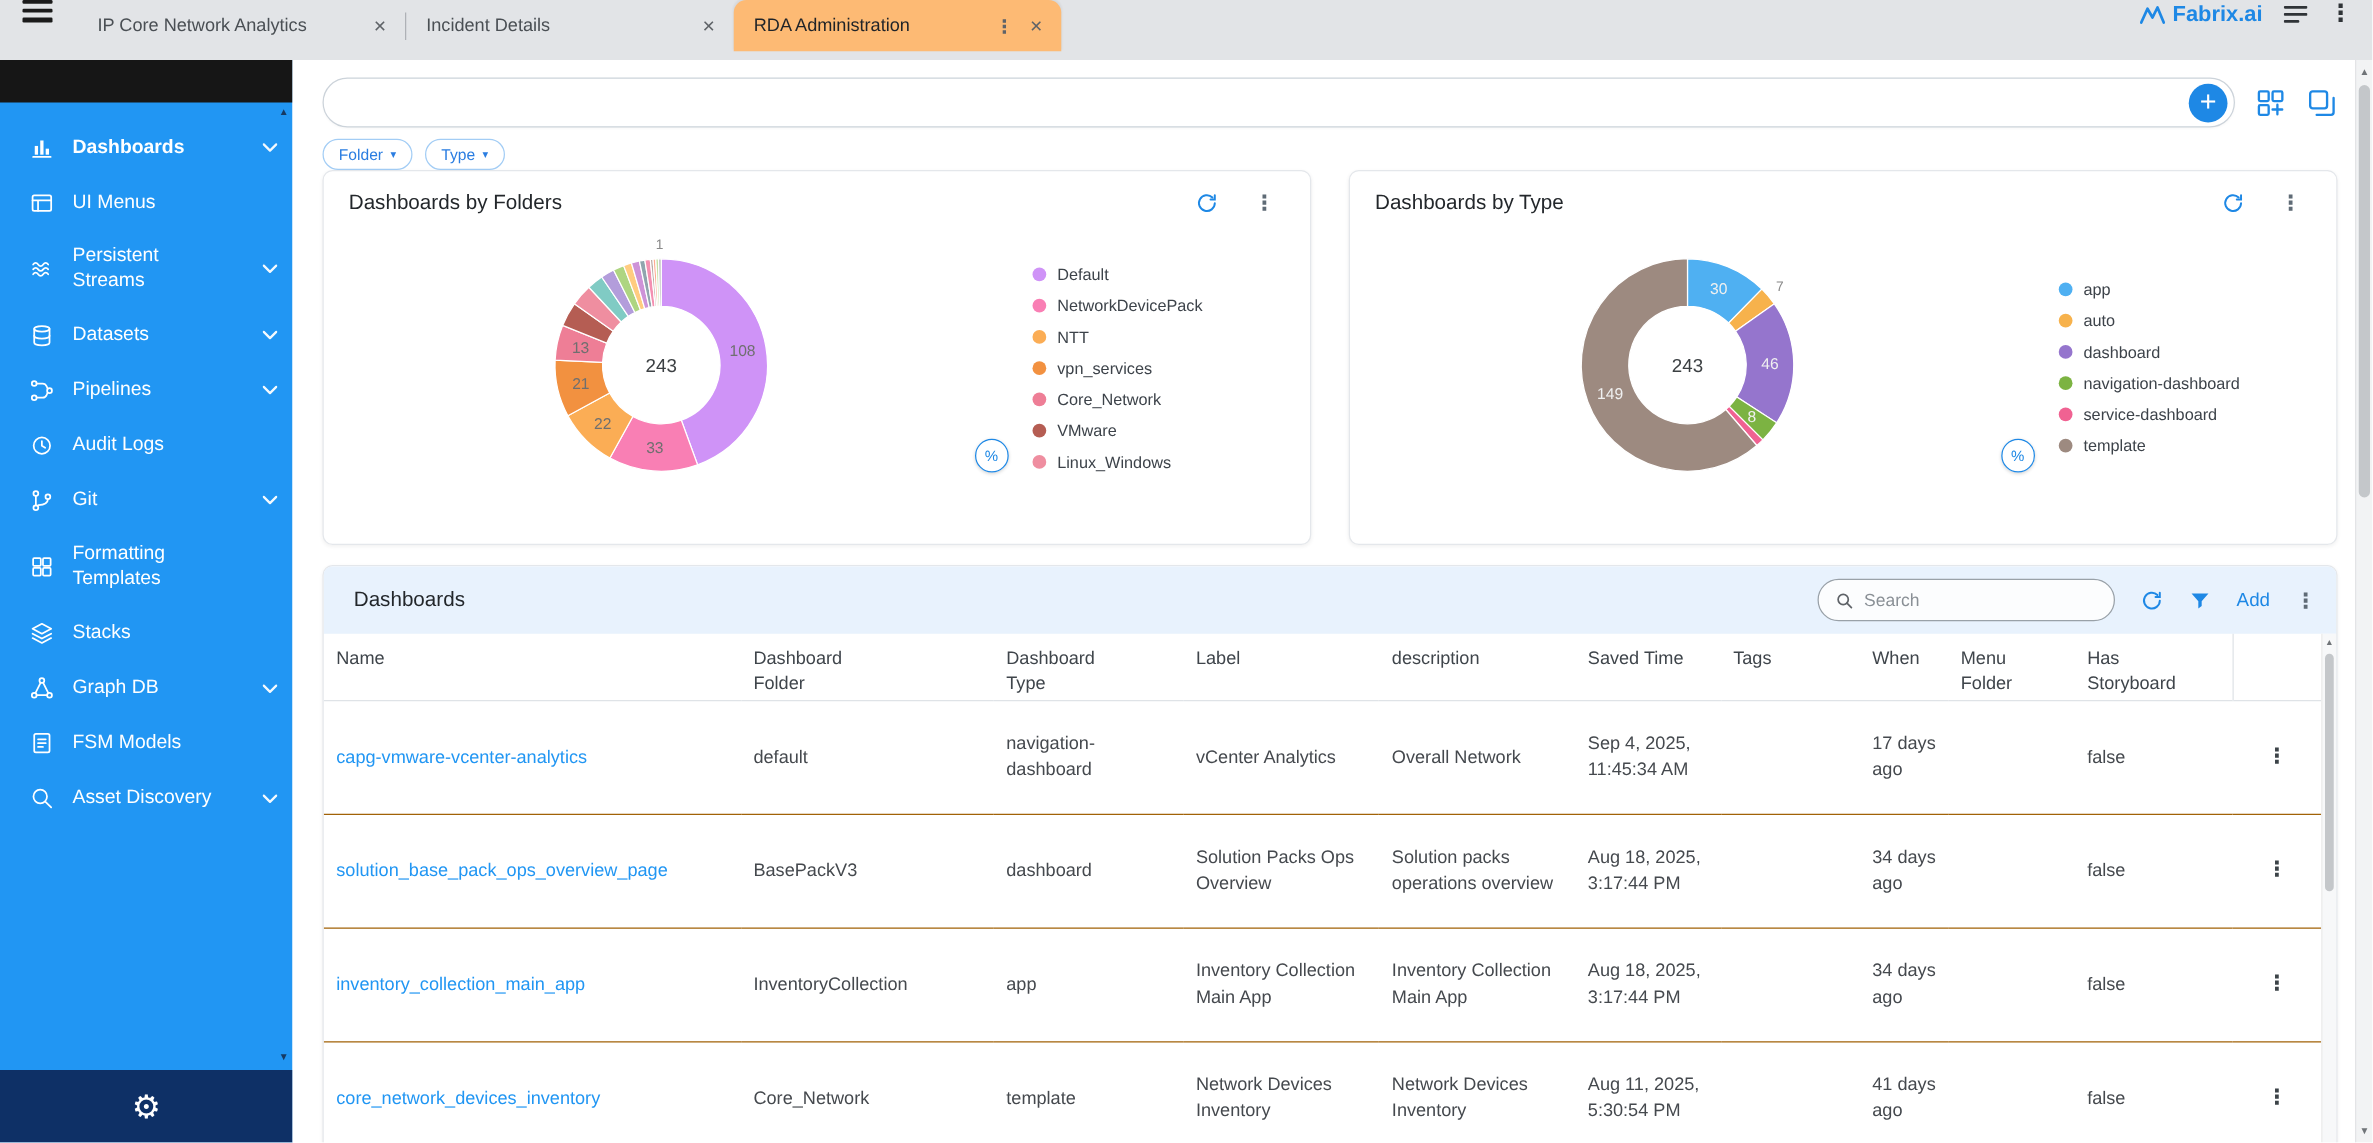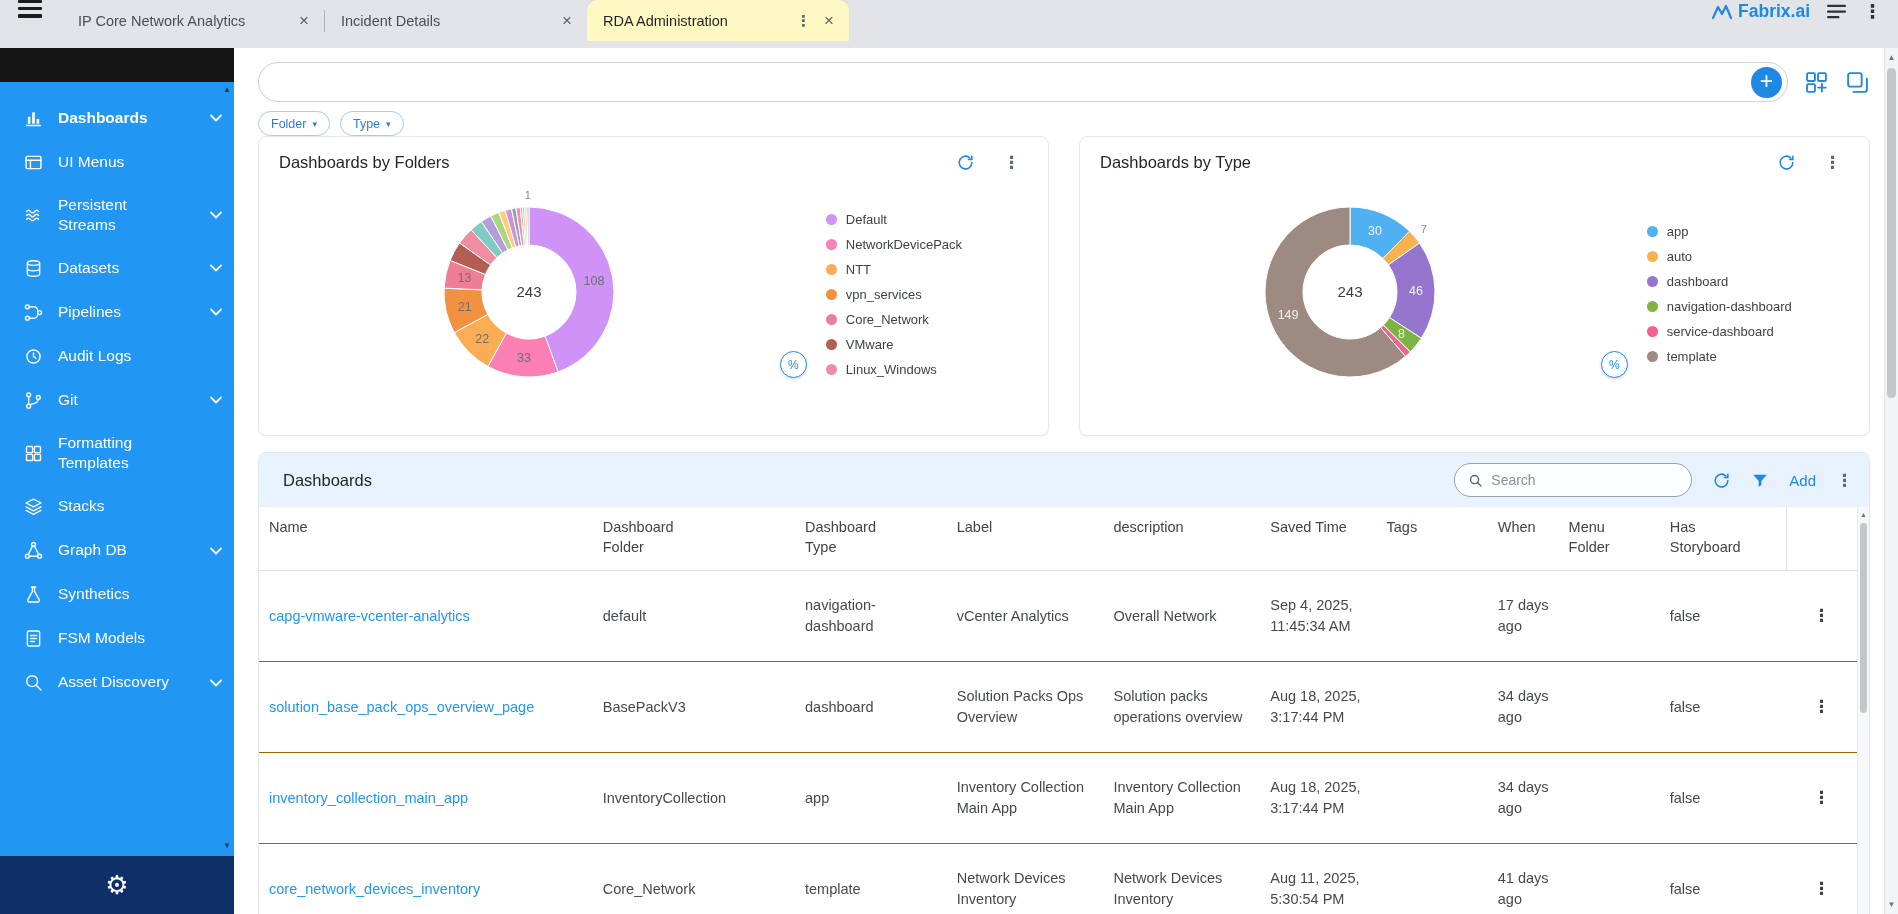--- a/index.html
+++ b/index.html
@@ -7,21 +7,21 @@
     font-family:"Liberation Sans","DejaVu Sans",sans-serif; }
   .app { width:1898px; height:914px; overflow:hidden; position:relative; display:flex; flex-direction:column; }
 
   
   .topbar { height:48px; background:#e2e4e7; display:flex; align-items:flex-start; flex-shrink:0; }
   .hamburger { width:54px; display:flex; flex-direction:column; justify-content:center; gap:4px; padding-left:18px; cursor:pointer; }
   .hamburger span { width:24px; height:3.2px; background:#1b1b1b; border-radius:1px; }
   .tabs { display:flex; align-items:flex-end; margin-left:8px; }
   .tab { width:262px; height:41px; display:flex; align-items:center; gap:8px; padding:0 10px 0 16px;
     font-size:14.5px; color:#4a4f54; border-radius:10px 10px 0 0; cursor:pointer; }
-  .tab.active { background:#fef9c3; color:#1f2328; box-shadow:0 -1px 2px rgba(0,0,0,.06); }
+  .tab.active { background:#fdba74; color:#1f2328; box-shadow:0 -1px 2px rgba(0,0,0,.06); }
   .tab-label { flex:1; white-space:nowrap; overflow:hidden; text-overflow:ellipsis; }
   .tab .tclose { font-size:17px; color:#5f6368; padding:0 5px; line-height:1; }
   .tab .tkebab { font-size:15px; color:#5f6368; font-weight:700; }
   .tab-divider { width:1px; height:22px; background:#aeb1b6; align-self:center; }
   .topbar-right { margin-left:auto; display:flex; align-items:center; gap:17px; padding-right:16px; }
   .brand { display:flex; align-items:center; gap:6px; color:#1e88e5; font-weight:700; font-size:17.5px; cursor:pointer; }
   .tb-icon { display:flex; align-items:center; color:#2f3337; cursor:pointer; }
   .tb-kebab { font-size:19px; color:#2f3337; font-weight:700; cursor:pointer; }
 
   
@@ -82,21 +82,21 @@
   .table-title { font-size:16.5px; font-weight:500; color:#23272b; }
   .table-controls { margin-left:auto; display:flex; align-items:center; gap:20px; }
   .search-pill { width:238px; height:34px; border:1px solid #99a1a8; border-radius:17px; background:#fcfdfe;
     display:flex; align-items:center; gap:8px; padding:2px 13px; }
   .search-pill input { border:none; outline:none; background:transparent; font-size:14px; flex:1; color:#333; }
   .search-pill input::placeholder { color:#8a9096; }
   .add-link { color:#1e88e5; font-size:15px; cursor:pointer; text-decoration:none; }
   .table-body { position:relative; padding-right:12px; }
   table { width:100%; border-collapse:collapse; table-layout:fixed; font-size:14.5px; }
   thead tr { border-bottom:1px solid #dfe3e7; }
-  th { padding:11px 10px 13px; text-align:left; color:#3f454b; font-weight:500; vertical-align:top; line-height:1.35; }
+  th { padding:11px 10px 3px; text-align:left; color:#3f454b; font-weight:500; vertical-align:top; line-height:1.35; }
   .th-label { display:inline-block; max-width:95px; }
   th.actions { border-left:1px solid #dfe3e7; }
   td { padding:10px; color:#45494e; vertical-align:middle; line-height:1.45; word-wrap:break-word; overflow-wrap:break-word; }
   tbody tr { border-bottom:1px solid #a16207; height:91px; }
   td.name a { color:#2196f3; text-decoration:none; cursor:pointer; }
   td.actions { text-align:center; }
   td.actions .kebab { color:#3c4348; }
 
   .tbl-scrollbar { position:absolute; right:0; top:0; bottom:0; width:12px; background:#f7f8f9; border-left:1px solid #ececec; }
   .tbl-scrollbar .tri { position:absolute; left:0; right:0; text-align:center; font-size:7px; color:#707478; }
@@ -284,28 +284,20 @@
                 <circle cx="19" cy="18.5" r="2.2"></circle>
                 <path d="M10.9 7l-4.7 9.3M13.1 7l4.7 9.3M7.2 18.5h9.6"></path>
               </svg>
             </span>
             <span class="lbl">Graph DB</span>
             <span class="chev">
               <svg width="12" height="8" viewBox="0 0 12 8">
                 <path d="M1 1.5 L6 6.5 L11 1.5" fill="none" stroke="currentColor" stroke-width="1.8" stroke-linecap="round" stroke-linejoin="round"></path>
               </svg>
             </span>
-          </div>
-          <div class="side-item">
-            <span class="icon">
-              <svg width="21" height="21" viewBox="0 0 24 24" fill="none" stroke="currentColor" stroke-width="1.6" stroke-linecap="round" stroke-linejoin="round">
-                <path d="M9.5 3.5h5M10.8 3.5v5l-5.1 9.1a1.8 1.8 0 0 0 1.6 2.9h9.4a1.8 1.8 0 0 0 1.6-2.9L13.2 8.5v-5"></path>
-              </svg>
-            </span>
-            <span class="lbl">Synthetics</span>
           </div>
           <div class="side-item">
             <span class="icon">
               <svg width="21" height="21" viewBox="0 0 24 24" fill="none" stroke="currentColor" stroke-width="1.6" stroke-linecap="round" stroke-linejoin="round">
                 <rect x="5" y="3.5" width="14" height="17" rx="1.5"></rect>
                 <path d="M8.5 8.5h7M8.5 12h7M8.5 15.5h4.5"></path>
               </svg>
             </span>
             <span class="lbl">FSM Models</span>
           </div>

